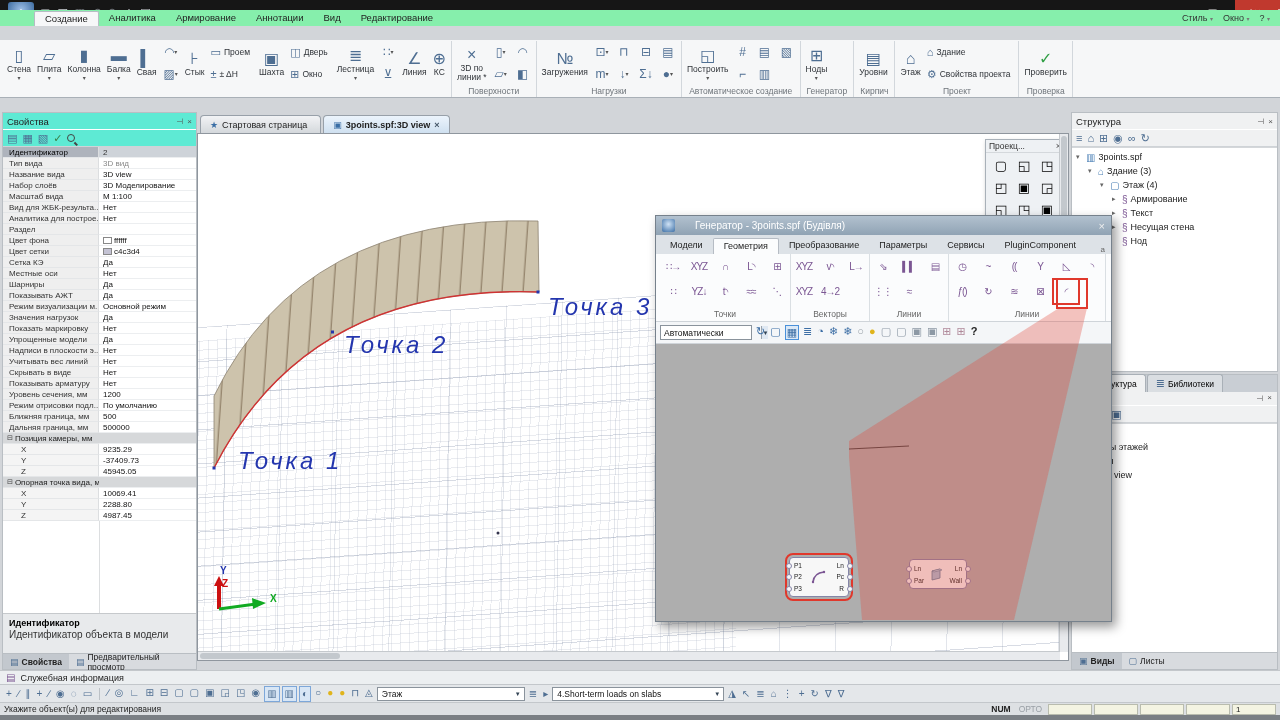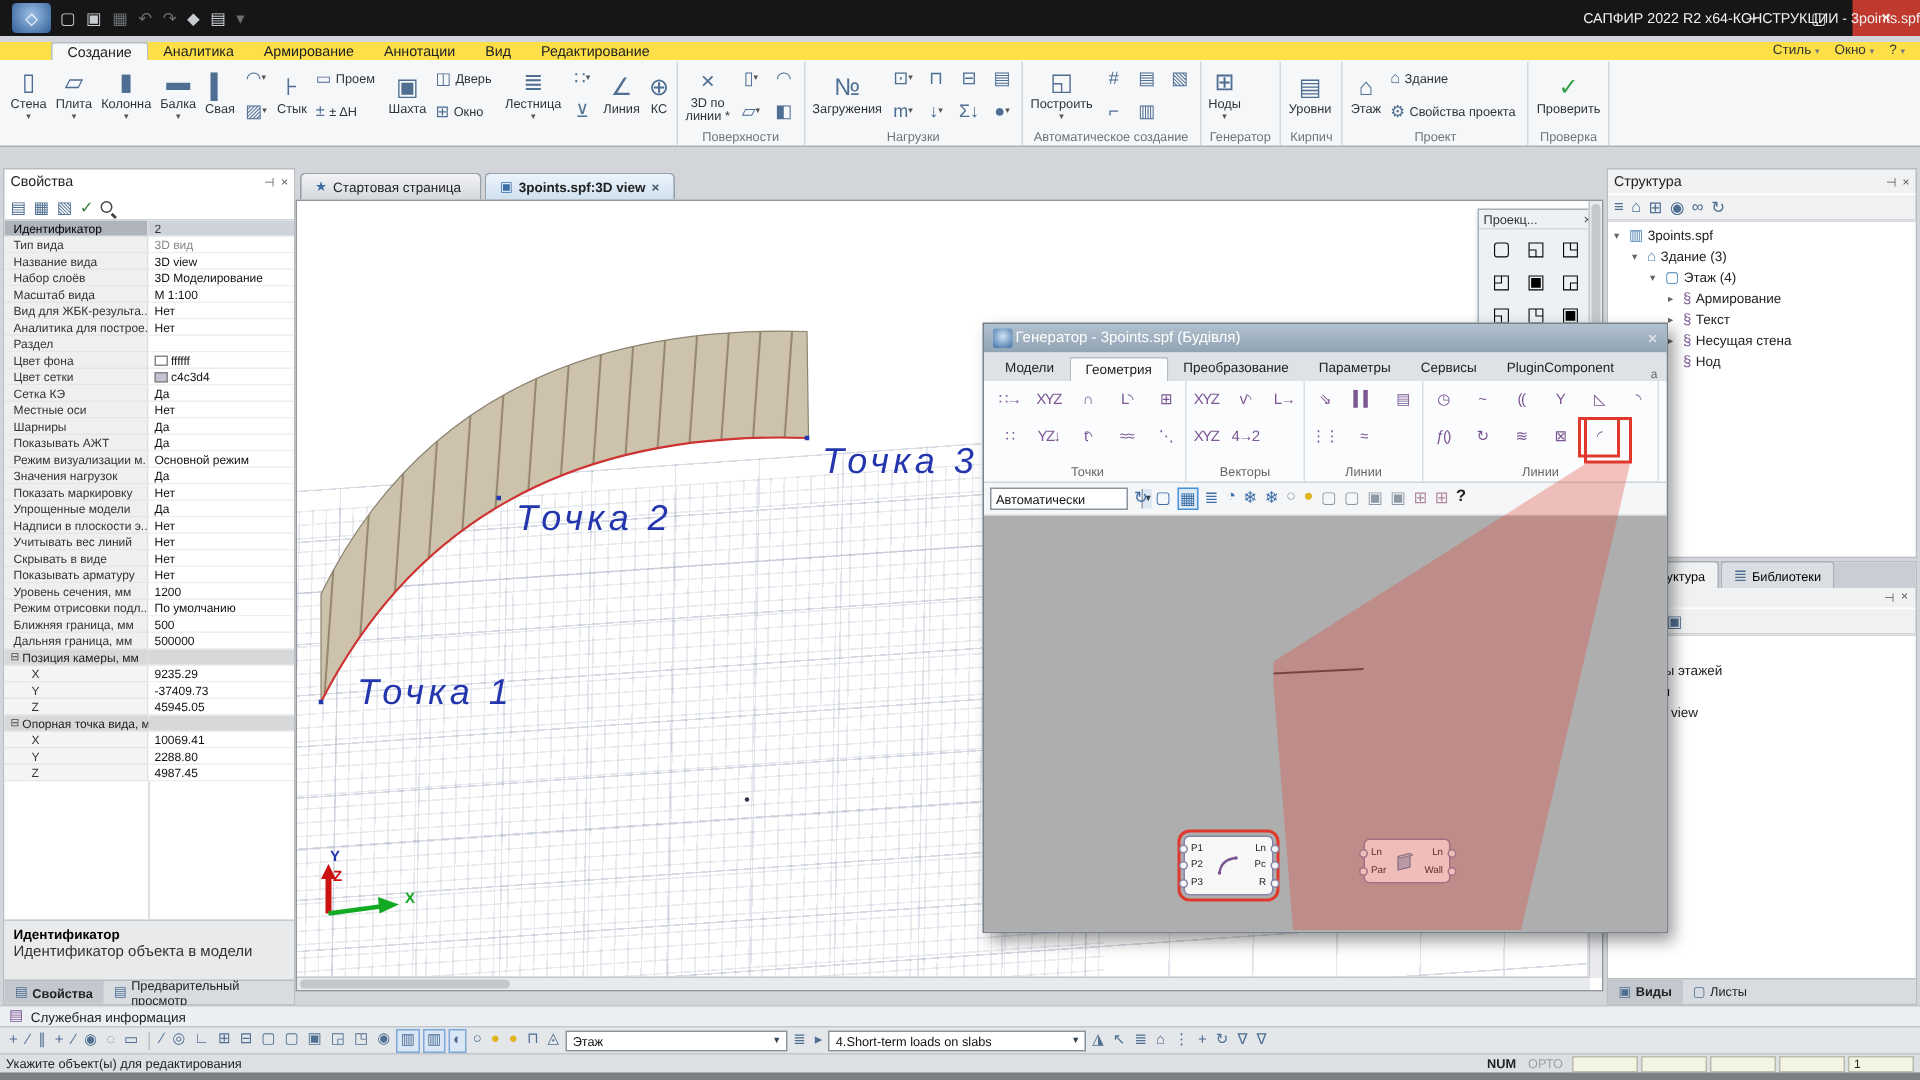--- a/index.html
+++ b/index.html
@@ -10,42 +10,42 @@
   #titlebar{left:0;top:0;width:1280px;height:24px;background:#161616;display:flex;align-items:center;color:#e8e8e8;}
   .applogo{width:26px;height:20px;margin:0 6px 0 8px;border-radius:3px;background:radial-gradient(circle at 50% 40%,#9fc0e8,#2e5f96);display:flex;align-items:center;justify-content:center;color:#fff;font-size:11px;}
   .qat{display:flex;gap:7px;align-items:center;}
   .qic{font-size:11px;color:#c9cdd2;cursor:pointer;}
   .qic[data-dim="1"]{color:#6b6f74;}
   #wintitle{position:absolute;left:0;right:0;text-align:right;font-size:9.5px;color:#f0f0f0;pointer-events:none;}
   .winbtns{margin-left:auto;display:flex;height:24px;}
   .wbtn{width:45px;height:24px;display:flex;align-items:center;justify-content:center;font-size:11px;color:#ddd;cursor:pointer;}
   .wbtn[data-c="close"]{background:#c0392e;color:#fff;}
   
-  #tabrow{left:0;top:28px;width:1280px;height:16px;background:#fde047;display:flex;align-items:flex-start;padding-left:34px;}
+  #tabrow{left:0;top:10px;width:1280px;height:16px;background:#86efac;display:flex;align-items:center;padding-left:34px;}
   .rtab{font-size:9.5px;padding:1px 10px 2px;color:#222;cursor:pointer;}
   .rtab[data-active="1"]{background:#f6f7f8;border:1px solid #b6bcc4;border-bottom:none;border-radius:2px 2px 0 0;}
   #winmenu{margin-left:auto;display:flex;gap:10px;padding-right:10px;font-size:9px;color:#333;}
   .wmitem{cursor:pointer;}
   .wmitem i{font-style:normal;font-size:6px;color:#777;}
   
   #ribbon{left:0;top:40px;width:1280px;height:58px;background:#f6f7f8;border-bottom:1px solid #a9b0b7;display:flex;padding:1px 2px 0;overflow:hidden;}
   .rgroup{display:flex;flex-direction:column;border-right:1px solid #d2d7dc;padding:0 2px;}
   .rbtns{flex:1;display:flex;flex-flow:column wrap;align-content:flex-start;height:45px;}
   .rgtitle{font-size:8.5px;color:#6e747a;text-align:center;height:11px;line-height:11px;white-space:nowrap;padding:0 4px;}
   .rbtn{display:flex;align-items:center;justify-content:center;color:#2f3338;cursor:pointer;white-space:pre-line;}
   .rbtn[data-size="lg"]{flex-direction:column;height:45px;padding:0 3px;font-size:8.5px;line-height:9.5px;text-align:center;}
   .rbtn[data-size="lg"] .ric{font-size:16px;line-height:19px;color:#4e6e92;}
   .rbtn[data-size="sm"]{height:22px;padding:0 3px;font-size:8.5px;gap:3px;justify-content:flex-start;}
   .rbtn[data-size="sm"] .ric{font-size:11px;color:#4e6e92;}
   .rbtn[data-size="ico"]{height:22px;width:22px;}
   .rbtn[data-size="ico"] .ric{font-size:12px;color:#4e6e92;}
   .rbtn[data-accent="green"] .ric{color:#2f9e44;}
   .rarrow{font-size:6px;color:#555;line-height:6px;}
   
-  #leftpanel{left:2px;top:112px;width:195px;height:558px;background:#ffffff;border:1px solid #b9bec3;display:flex;flex-direction:column;}
+  #leftpanel{left:2px;top:112px;width:195px;height:558px;background:#5eead4;border:1px solid #b9bec3;display:flex;flex-direction:column;}
   .ptitle{height:16px;display:flex;align-items:center;font-size:9.5px;color:#222;padding:0 4px;gap:4px;}
   .phbtn{margin-left:auto;font-size:8px;color:#555;cursor:pointer;}
   .phbtn+.phbtn{margin-left:0;}
   .rot90{display:inline-block;transform:rotate(90deg);}
   .ptools{height:18px;border-bottom:1px solid #cfd3d7;border-top:1px solid #fff;display:flex;align-items:center;gap:5px;padding:0 4px;}
   .ptic{font-size:11px;color:#4e6e92;cursor:pointer;}
   .lens{width:8px;height:8px;border:1.5px solid #444;border-radius:50%;position:relative;display:inline-block;cursor:pointer;}
   .lens::after{content:"";position:absolute;width:4px;height:1.5px;background:#444;transform:rotate(45deg);left:6px;top:8px;}
   .pgrid{background:#fff;}
   .prow{display:grid;grid-template-columns:96px 1fr;height:11px;cursor:pointer;}
@@ -107,21 +107,21 @@
   .tic{font-size:10px;}
   .trow[data-b="1"]{font-weight:bold;}
   #viewspanel{left:1071px;top:374px;width:207px;height:296px;background:#f0f1f2;border:1px solid #b9bec3;display:flex;flex-direction:column;}
   .vtabs{height:17px;background:#c9ced4;display:flex;align-items:flex-end;padding-left:2px;gap:1px;}
   .vtab{font-size:8.5px;padding:2px 8px;background:#dadee2;border:1px solid #a9b0b7;border-bottom:none;border-radius:3px 3px 0 0;display:flex;gap:3px;align-items:center;cursor:pointer;}
   .vtab[data-active="1"]{background:#f0f1f2;}
   .vhead{height:13px;display:flex;justify-content:flex-end;gap:5px;padding:1px 5px;}
   .btabs{height:17px;display:flex;background:#d8dbdf;border-top:1px solid #b9bec3;}
   
   #genwin{left:655px;top:215px;width:457px;height:407px;background:#f0f1f2;border:1px solid #76818c;box-shadow:4px 5px 10px rgba(0,0,0,.4);display:flex;flex-direction:column;z-index:40;}
-  .gtitle{height:19px;background:linear-gradient(#b2c1cf,#90a3b4);display:flex;align-items:center;gap:2px;padding:0 6px;color:#fff;font-size:10px;}
+  .gtitle{height:19px;background:linear-gradient(#b2c1cf,#90a3b4);display:flex;align-items:center;gap:20px;padding:0 6px;color:#fff;font-size:10px;}
   .gico{width:13px;height:13px;border-radius:2px;background:radial-gradient(circle at 50% 40%,#cfe2f5,#3b6ea5);display:inline-block;}
   .gclose{margin-left:auto;color:#eee;font-size:11px;cursor:pointer;}
   .gtabs{height:19px;background:#dde2e7;display:flex;align-items:flex-end;padding-left:4px;font-size:9px;}
   .gtab{padding:2px 10px 3px;color:#222;cursor:pointer;}
   .gtab[data-active="1"]{background:#fbfcfd;border:1px solid #b6bcc4;border-bottom:none;border-radius:2px 2px 0 0;}
   .gpin{margin-left:auto;padding-right:6px;font-size:8px;color:#666;}
   .gribbon{height:68px;background:#fbfcfd;display:flex;border-bottom:1px solid #cfd4d9;padding-left:4px;}
   .ggrp{display:flex;flex-direction:column;border-right:1px solid #dadfe3;}
   .gicons{display:flex;flex-wrap:wrap;align-content:flex-start;flex:1;}
   .ggrp[data-cols="5"] .gicons{width:130px;} .ggrp[data-cols="3"] .gicons{width:78px;} .ggrp[data-cols="6"] .gicons{width:156px;}

